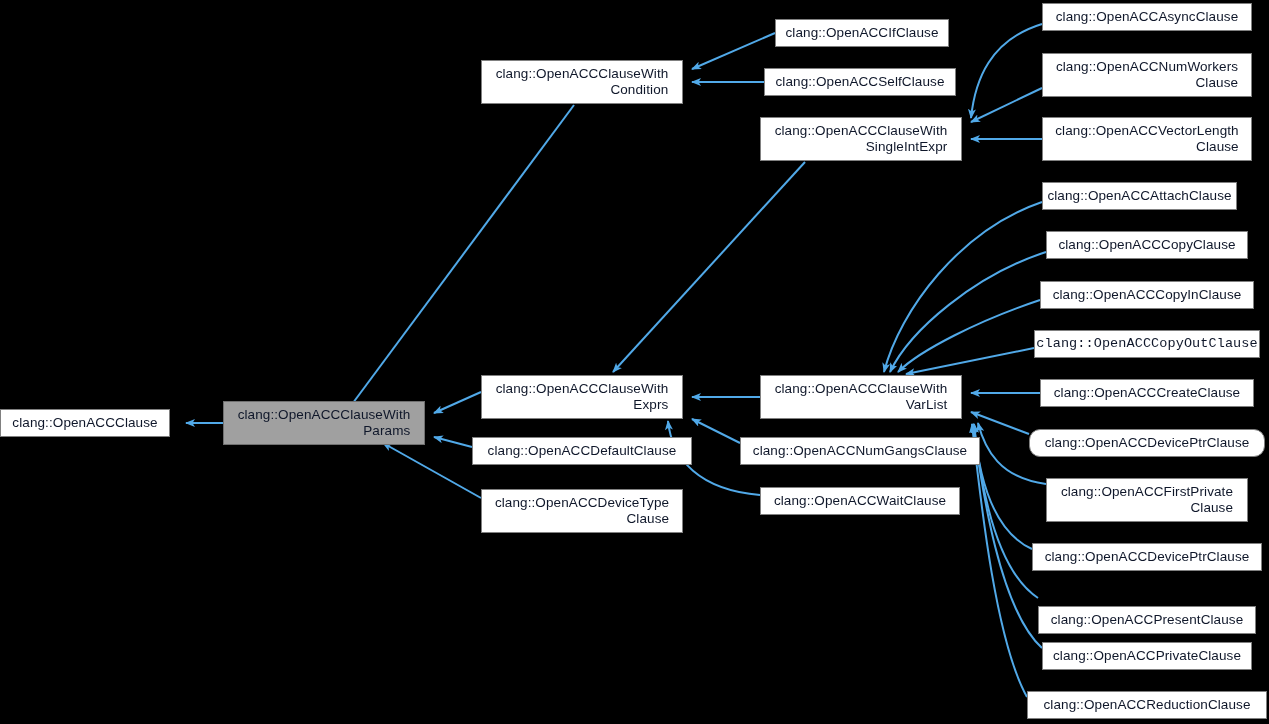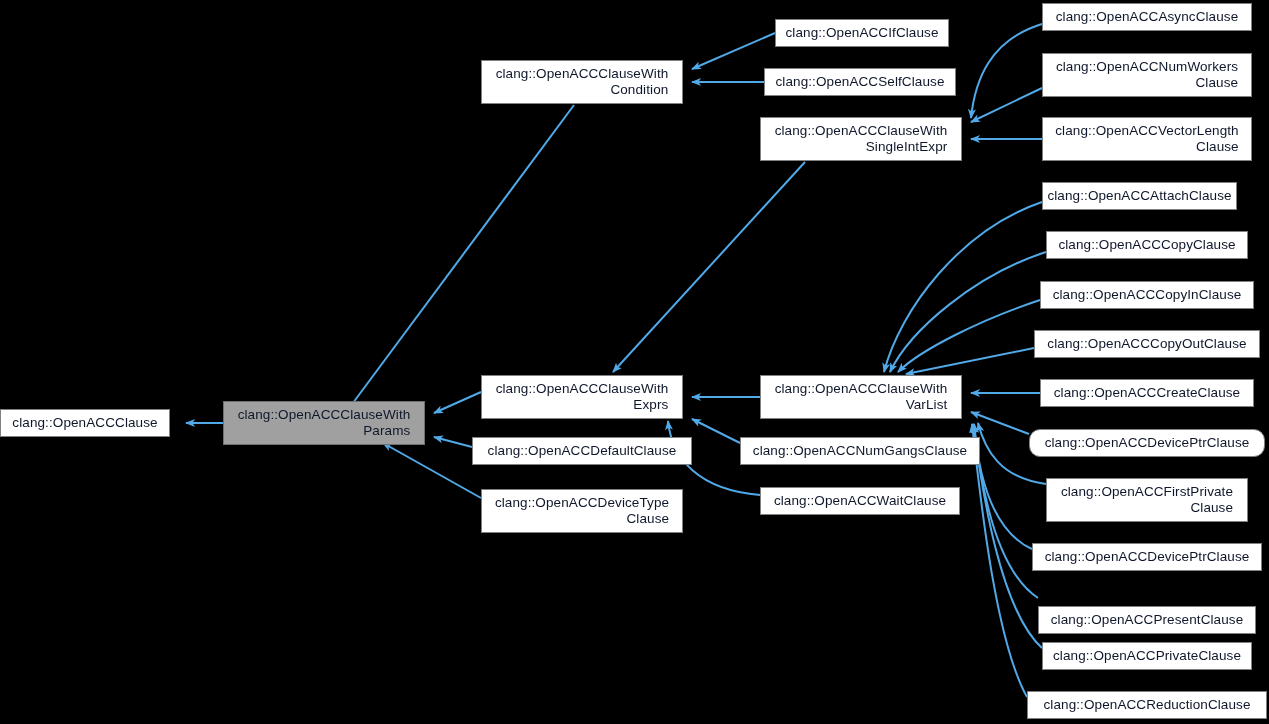--- a/index.html
+++ b/index.html
@@ -106,21 +106,21 @@
       <div class="node" style="left: 740px; top: 437px; width: 240px; height: 28px;"><span class="node-label">clang::OpenACCNumGangsClause</span></div>
       <div class="node" style="left: 760px; top: 487px; width: 200px; height: 28px;"><span class="node-label">clang::OpenACCWaitClause</span></div>
       <div class="node" style="left: 1042px; top: 3px; width: 210px; height: 28px;"><span class="node-label">clang::OpenACCAsyncClause</span></div>
       <div class="node" style="left: 1042px; top: 53px; width: 210px; height: 44px;"><span class="node-label">clang::OpenACCNumWorkers
 Clause</span></div>
       <div class="node" style="left: 1042px; top: 117px; width: 210px; height: 44px;"><span class="node-label">clang::OpenACCVectorLength
 Clause</span></div>
       <div class="node" style="left: 1042px; top: 182px; width: 195px; height: 28px;"><span class="node-label">clang::OpenACCAttachClause</span></div>
       <div class="node" style="left: 1046px; top: 231px; width: 202px; height: 28px;"><span class="node-label">clang::OpenACCCopyClause</span></div>
       <div class="node" style="left: 1040px; top: 281px; width: 214px; height: 28px;"><span class="node-label">clang::OpenACCCopyInClause</span></div>
-      <div class="node" style="left: 1034px; top: 330px; width: 226px; height: 28px;"><span class="node-label">clang::OpenACCCopyOutClause</span></div>
+      <div class="node" style="left: 1034px; top: 330px; width: 226px; height: 28px; font-family: Liberation Mono, monospace;"><span class="node-label">clang::OpenACCCopyOutClause</span></div>
       <div class="node" style="left: 1040px; top: 379px; width: 214px; height: 28px;"><span class="node-label">clang::OpenACCCreateClause</span></div>
       <div class="node" style="left: 1029px; top: 429px; width: 236px; height: 28px; border-radius: 11px;"><span class="node-label">clang::OpenACCDevicePtrClause</span></div>
       <div class="node" style="left: 1046px; top: 478px; width: 202px; height: 44px;"><span class="node-label">clang::OpenACCFirstPrivate
 Clause</span></div>
       <div class="node" style="left: 1032px; top: 543px; width: 230px; height: 28px;"><span class="node-label">clang::OpenACCDevicePtrClause</span></div>
       <div class="node" style="left: 1038px; top: 593px; width: 218px; height: 28px; margin-top: 13px;"><span class="node-label">clang::OpenACCPresentClause</span></div>
       <div class="node" style="left: 1042px; top: 642px; width: 210px; height: 28px;"><span class="node-label">clang::OpenACCPrivateClause</span></div>
       <div class="node" style="left: 1027px; top: 691px; width: 240px; height: 28px;"><span class="node-label">clang::OpenACCReductionClause</span></div>
     </div>
 </div>

